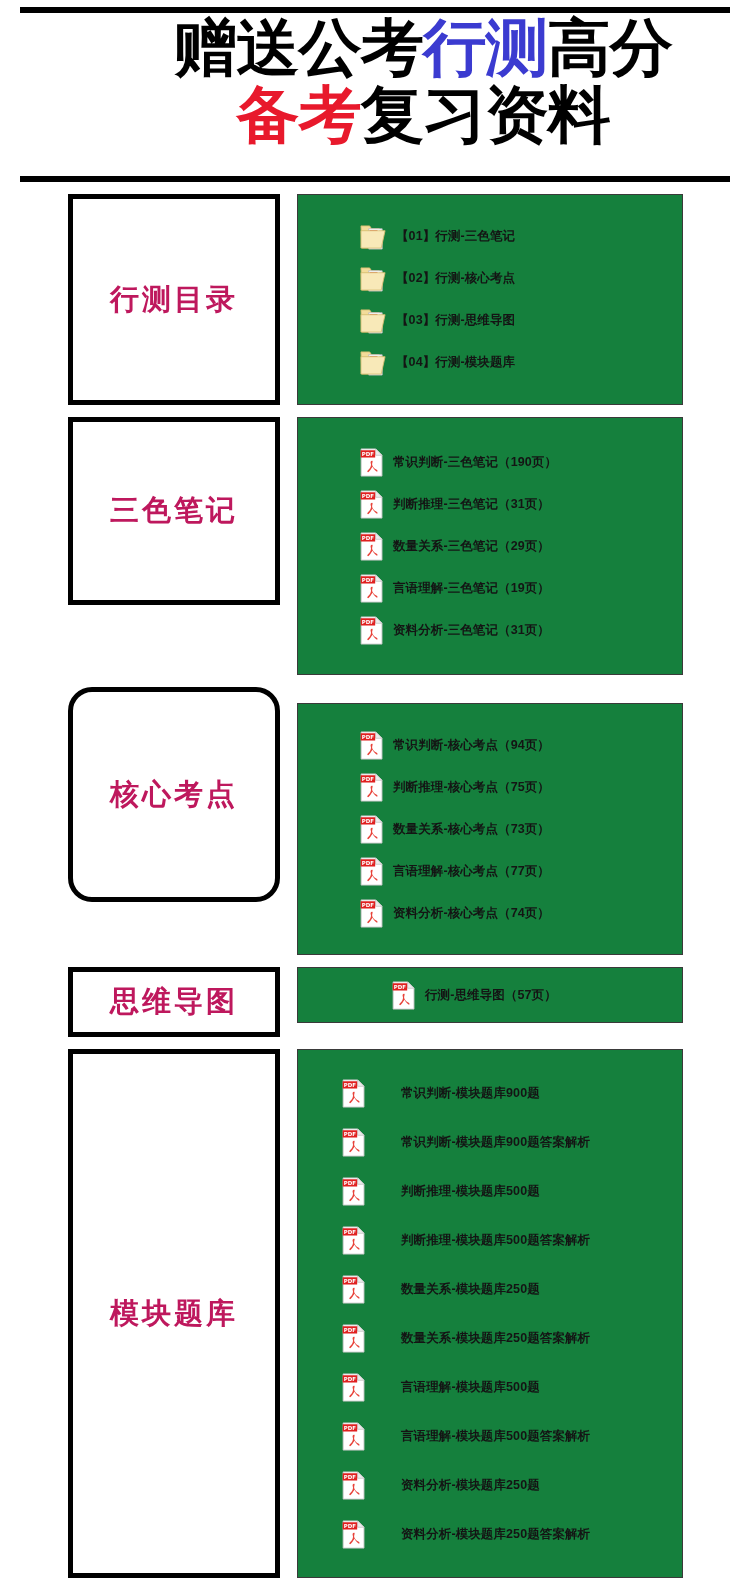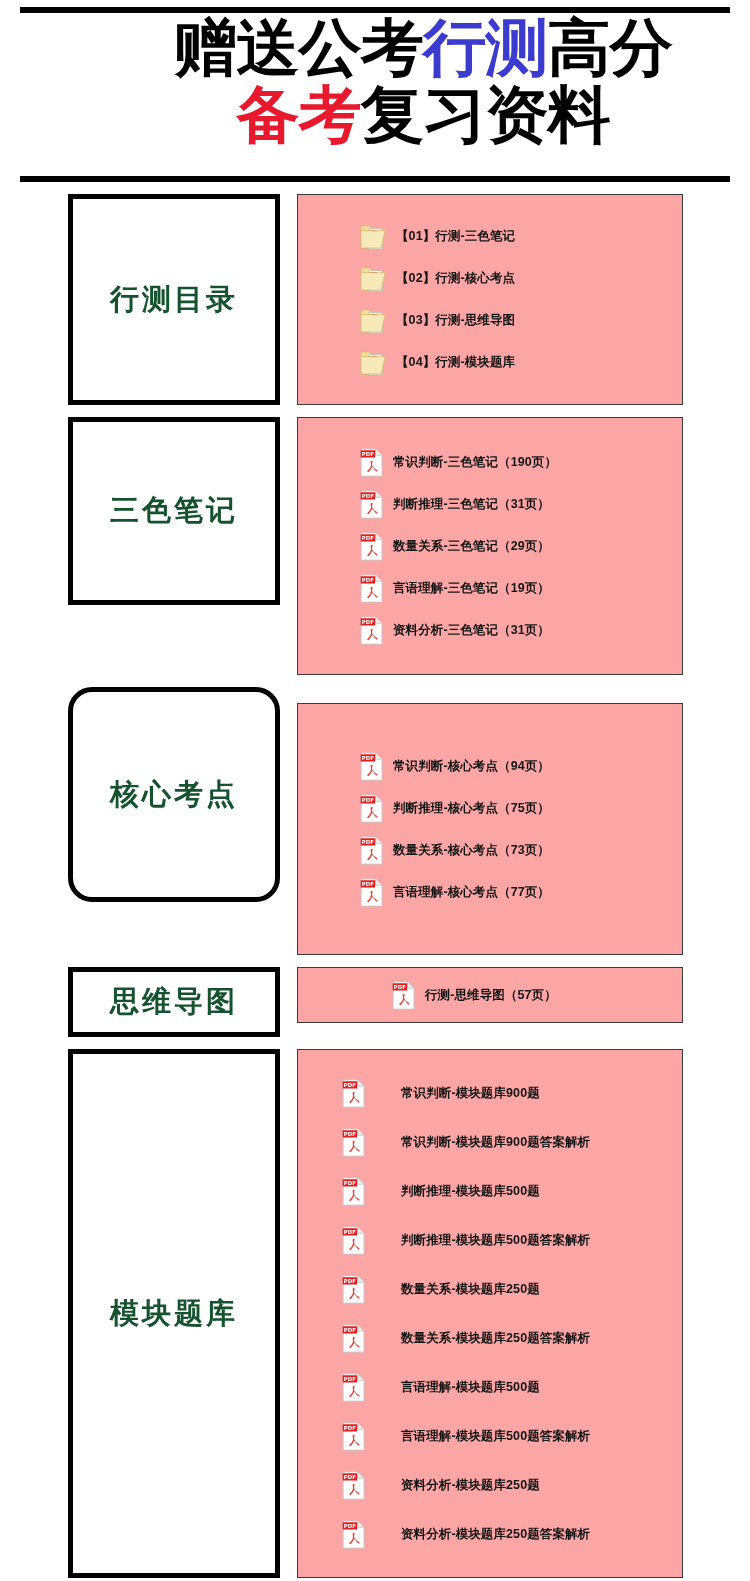--- a/index.html
+++ b/index.html
@@ -74,30 +74,30 @@
     box-sizing: border-box;
     display: flex;
     align-items: center;
     justify-content: center;
     flex: 0 0 auto;
   }
   .label-text {
     font-family: "DejaVu Serif", "Liberation Serif", serif;
     font-weight: 700;
     font-size: 29px;
-    color: #14532d;
+    color: #be185d;
     letter-spacing: 3px;
     white-space: nowrap;
   }
   .list-box {
     flex: 0 0 auto;
     width: 386px;
     margin-left: 17px;
     border: 1px solid #3a3a3a;
-    background: #fca5a5;
+    background: #15803d;
     box-sizing: border-box;
     padding: 10px 0 10px 0;
     display: flex;
     flex-direction: column;
     justify-content: center;
   }
   .file-row {
     display: flex;
     align-items: center;
     padding-left: 62px;
@@ -294,20 +294,30 @@
         <div class="file-row">
           <svg width="24" height="29" viewBox="0 0 26 32" class="icon">
             <path d="M1 1 h16 l7 7 v23 h-23 z" fill="#ffffff" stroke="#c9c9c9" stroke-width="1"></path>
             <path d="M17 1 l7 7 h-7 z" fill="#ededed" stroke="#c9c9c9" stroke-width="1"></path>
             <rect x="0.5" y="2.5" width="16" height="8" fill="#e02020"></rect>
             <text x="8.5" y="9" font-family="DejaVu Sans, sans-serif" font-size="6" font-weight="bold" fill="#ffffff" text-anchor="middle">PDF</text>
             <path d="M13 14 c-1.6 0 -1.9 1.8 -1.2 3.6 c0.5 1.3 -0.6 4.2 -1.9 5.6 c-1.6 1.7 -2.6 2.6 -1.8 3.3 c0.8 0.7 2.3 -0.8 3.3 -2.4 c1.1 -1.8 2.1 -3.3 2.1 -3.3 s1.4 2.2 2.6 3.5 c1 1.1 2.3 2.2 2.9 1.5 c0.7 -0.8 -0.6 -1.7 -2.3 -2.6 c-1.6 -0.9 -3 -2.9 -3.4 -4.3 c-0.4 -1.4 0.1 -2.4 0.3 -3.4 c0.2 -1 0 -1.5 -0.6 -1.5 z" fill="#e8433a"></path>
           </svg>
           <span class="file-label">言语理解-核心考点（77页）</span>
         </div>
+        <div class="file-row">
+          <svg width="24" height="29" viewBox="0 0 26 32" class="icon">
+            <path d="M1 1 h16 l7 7 v23 h-23 z" fill="#ffffff" stroke="#c9c9c9" stroke-width="1"></path>
+            <path d="M17 1 l7 7 h-7 z" fill="#ededed" stroke="#c9c9c9" stroke-width="1"></path>
+            <rect x="0.5" y="2.5" width="16" height="8" fill="#e02020"></rect>
+            <text x="8.5" y="9" font-family="DejaVu Sans, sans-serif" font-size="6" font-weight="bold" fill="#ffffff" text-anchor="middle">PDF</text>
+            <path d="M13 14 c-1.6 0 -1.9 1.8 -1.2 3.6 c0.5 1.3 -0.6 4.2 -1.9 5.6 c-1.6 1.7 -2.6 2.6 -1.8 3.3 c0.8 0.7 2.3 -0.8 3.3 -2.4 c1.1 -1.8 2.1 -3.3 2.1 -3.3 s1.4 2.2 2.6 3.5 c1 1.1 2.3 2.2 2.9 1.5 c0.7 -0.8 -0.6 -1.7 -2.3 -2.6 c-1.6 -0.9 -3 -2.9 -3.4 -4.3 c-0.4 -1.4 0.1 -2.4 0.3 -3.4 c0.2 -1 0 -1.5 -0.6 -1.5 z" fill="#e8433a"></path>
+          </svg>
+          <span class="file-label">资料分析-核心考点（74页）</span>
+        </div>
       </div>
     </div>
     <div class="section sec-mind">
       <div class="label-box">
         <div class="label-text">思维导图</div>
       </div>
       <div class="list-box">
         <div class="file-row">
           <svg width="24" height="29" viewBox="0 0 26 32" class="icon">
             <path d="M1 1 h16 l7 7 v23 h-23 z" fill="#ffffff" stroke="#c9c9c9" stroke-width="1"></path>

